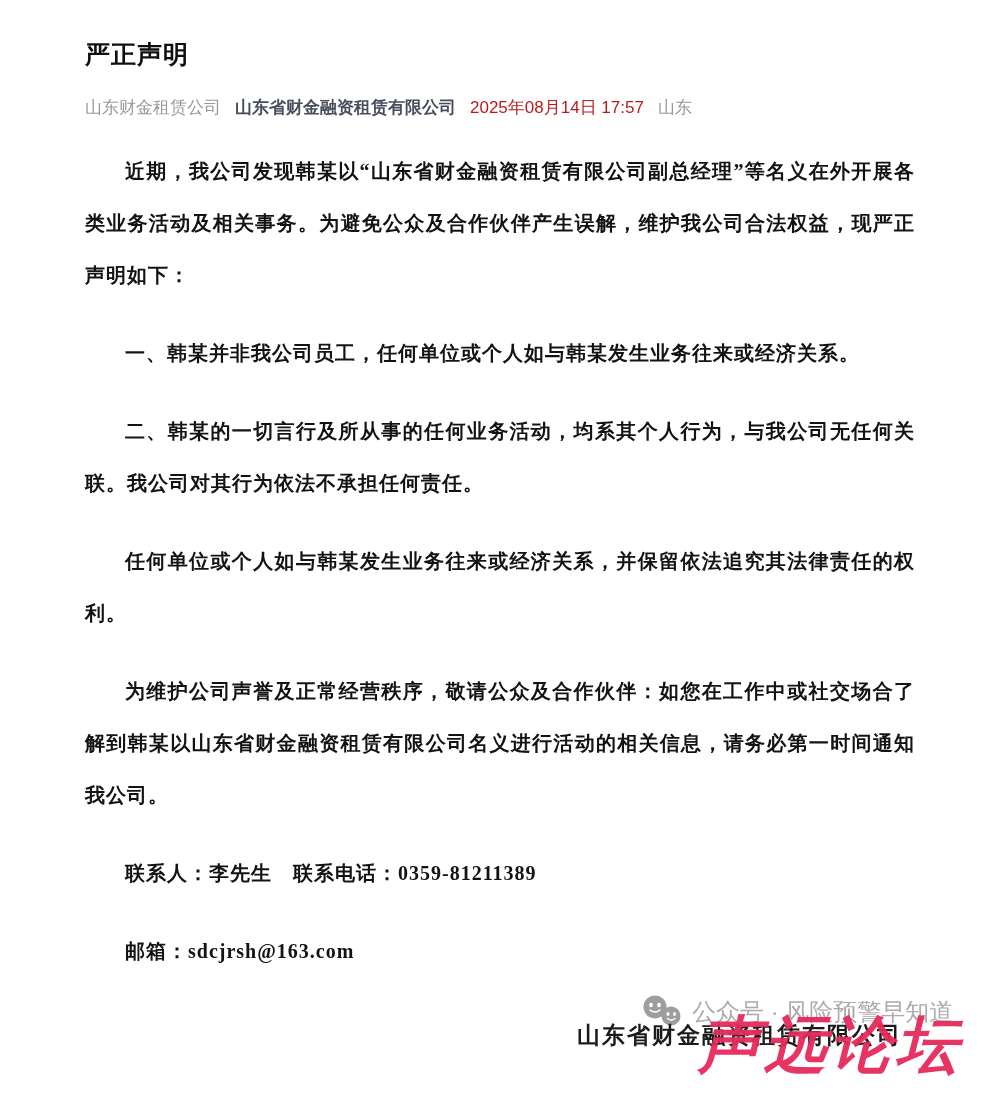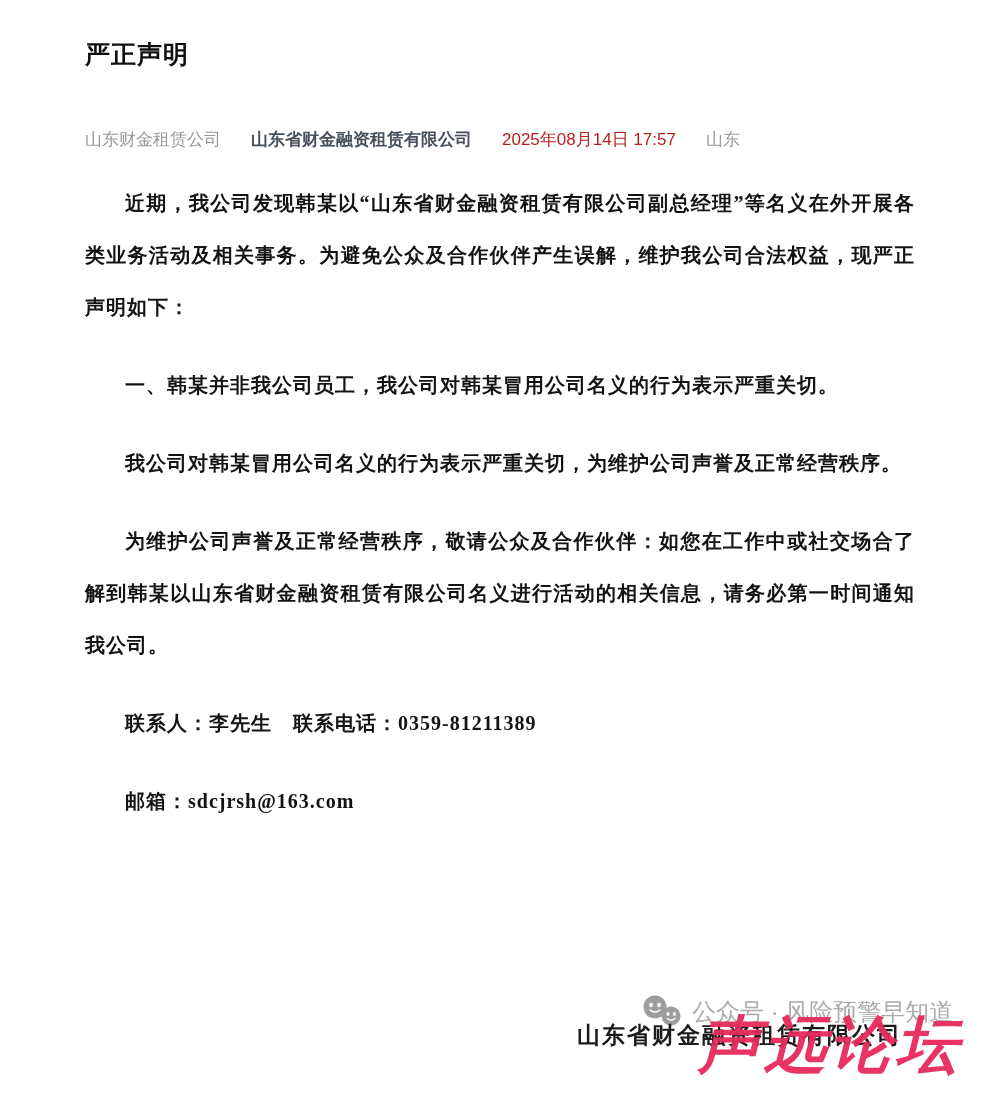--- a/index.html
+++ b/index.html
@@ -20,28 +20,28 @@
   .title {
     font-size: 25px;
     font-weight: 700;
     color: #0f0f0f;
     letter-spacing: 1px;
   }
   .byline {
     margin-top: 25px;
     display: flex;
     align-items: baseline;
-    gap: 30px;
+    gap: 14px;
     font-size: 17px;
     white-space: nowrap;
   }
   .byline .author { color: #989898; }
   .byline .account { color: #474f5c; font-weight: 700; }
   .byline .datetime { color: #b91c1c; }
-  .byline .location { color: #989898; margin-top: 32px; }
+  .byline .location { color: #989898; }
   .article {
     margin-top: 26px;
     font-family: "Liberation Serif", "DejaVu Serif", serif;
   }
   .article p {
     font-size: 20px;
     line-height: 52px;
     font-weight: 700;
     color: #131313;
     text-indent: 2em;
@@ -101,22 +101,23 @@
 
   <div class="byline">
     <span class="author">山东财金租赁公司</span>
     <span class="account">山东省财金融资租赁有限公司</span>
     <span class="datetime">2025年08月14日 17:57</span>
     <span class="location">山东</span>
   </div>
 
   <div class="article">
     <p>近期，我公司发现韩某以“山东省财金融资租赁有限公司副总经理”等名义在外开展各类业务活动及相关事务。为避免公众及合作伙伴产生误解，维护我公司合法权益，现严正声明如下：</p>
-    <p>一、韩某并非我公司员工，我公司对韩某冒用公司名义的行为表示严重关切。</p>
-    <p>我公司对韩某冒用公司名义的行为表示严重关切，为维护公司声誉及正常经营秩序。</p>
+    <p>一、韩某并非我公司员工，任何单位或个人如与韩某发生业务往来或经济关系。</p>
+    <p>二、韩某的一切言行及所从事的任何业务活动，均系其个人行为，与我公司无任何关联。我公司对其行为依法不承担任何责任。</p>
+    <p>任何单位或个人如与韩某发生业务往来或经济关系，并保留依法追究其法律责任的权利。</p>
     <p>为维护公司声誉及正常经营秩序，敬请公众及合作伙伴：如您在工作中或社交场合了解到韩某以山东省财金融资租赁有限公司名义进行活动的相关信息，请务必第一时间通知我公司。</p>
     <p class="plain">联系人：李先生　联系电话：0359-81211389</p>
     <p class="plain">邮箱：sdcjrsh@163.com</p>
 
   </div>
 
   <div class="footer">
     <div class="wechat-line">
       <span>
         <svg class="wechat-icon-svg" width="42" height="34" viewBox="0 0 42 34">

